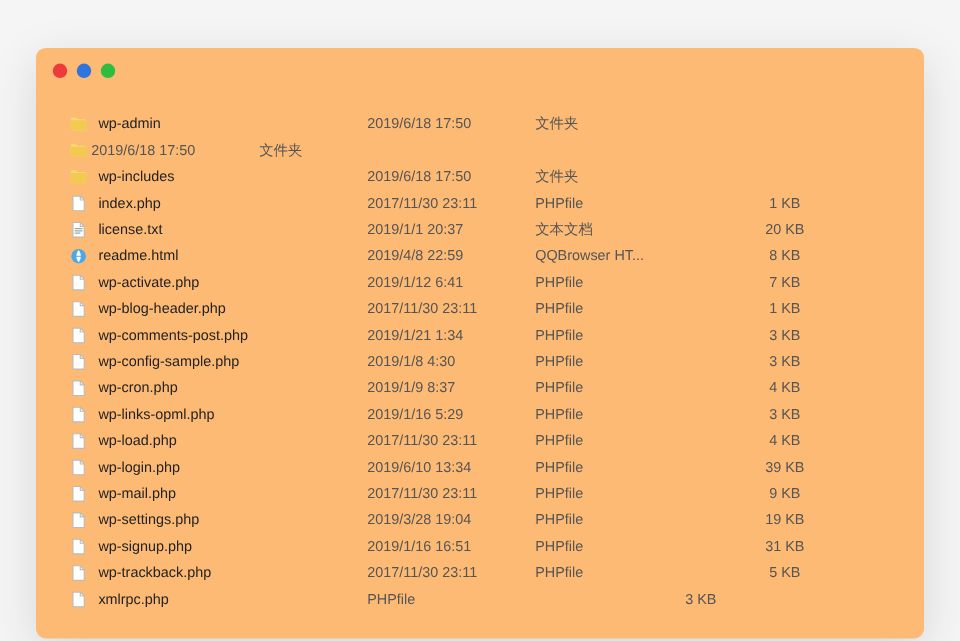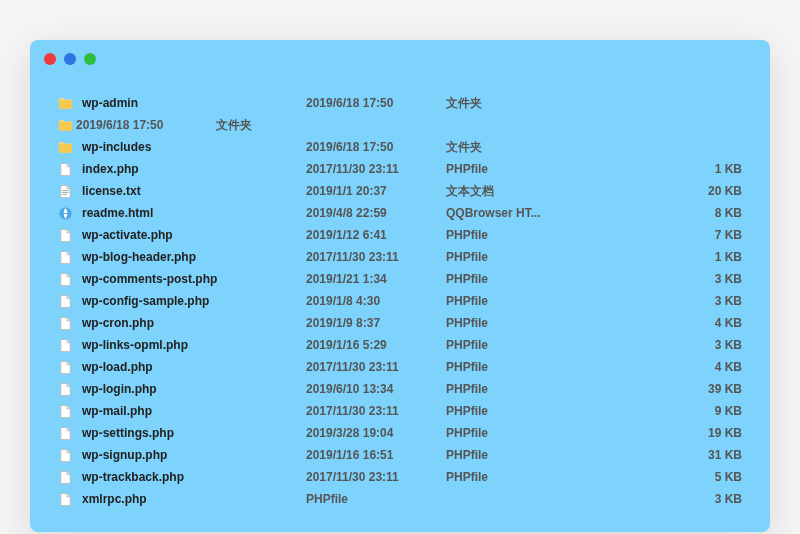--- a/index.html
+++ b/index.html
@@ -5,25 +5,24 @@
   * { margin: 0; padding: 0; box-sizing: border-box; }
   body {
     font-family: -apple-system, BlinkMacSystemFont, "Segoe UI", Arial, sans-serif;
     background: #f5f5f5;
     display: flex;
     justify-content: center;
     padding: 40px 20px;
   }
   .window {
     width: 740px;
-    background: #7dd3fc;
+    background: #fdba74;
     border-radius: 8px;
     box-shadow: 0 10px 40px rgba(0,0,0,0.12);
     overflow: hidden;
-    font-weight: bold;
   }
   .titlebar {
     height: 38px;
     display: flex;
     align-items: center;
     padding: 0 14px;
     gap: 8px;
   }
   .dot {
     width: 12px; height: 12px;
@@ -47,21 +46,21 @@
     width: 18px;
     display: flex;
     align-items: center;
     justify-content: flex-start;
     flex: 0 0 18px;
   }
   .icon svg { width: 15px; height: 15px; display: block; }
   .name { flex: 0 0 230px; padding-left: 6px; color: #222; }
   .date { flex: 0 0 140px; color: #555; }
   .type { flex: 0 0 120px; color: #555; white-space: nowrap; overflow: hidden; text-overflow: ellipsis; }
-  .size { flex: 1 1 auto; text-align: right; color: #555; padding-right: 8px; }
+  .size { flex: 1 1 auto; text-align: center; color: #555; padding-right: 8px; }
 </style>
 </head>
 <body>
 
 <div class="window">
   <div class="titlebar">
     <div class="dot red"></div>
     <div class="dot blue"></div>
     <div class="dot green"></div>
   </div>

